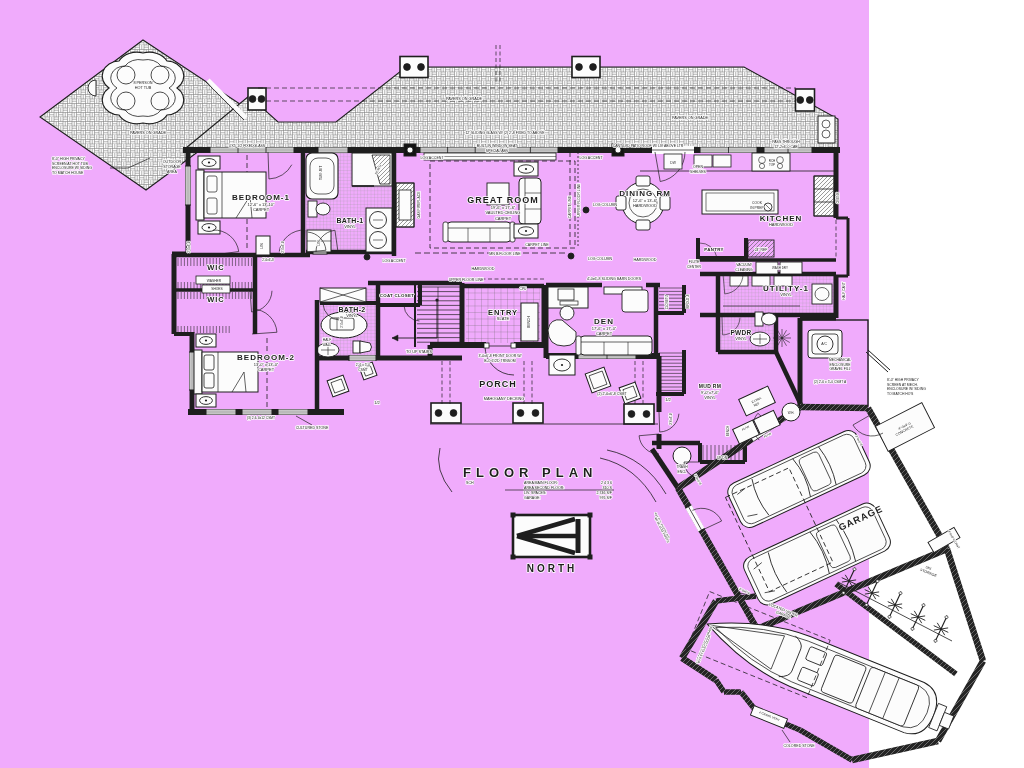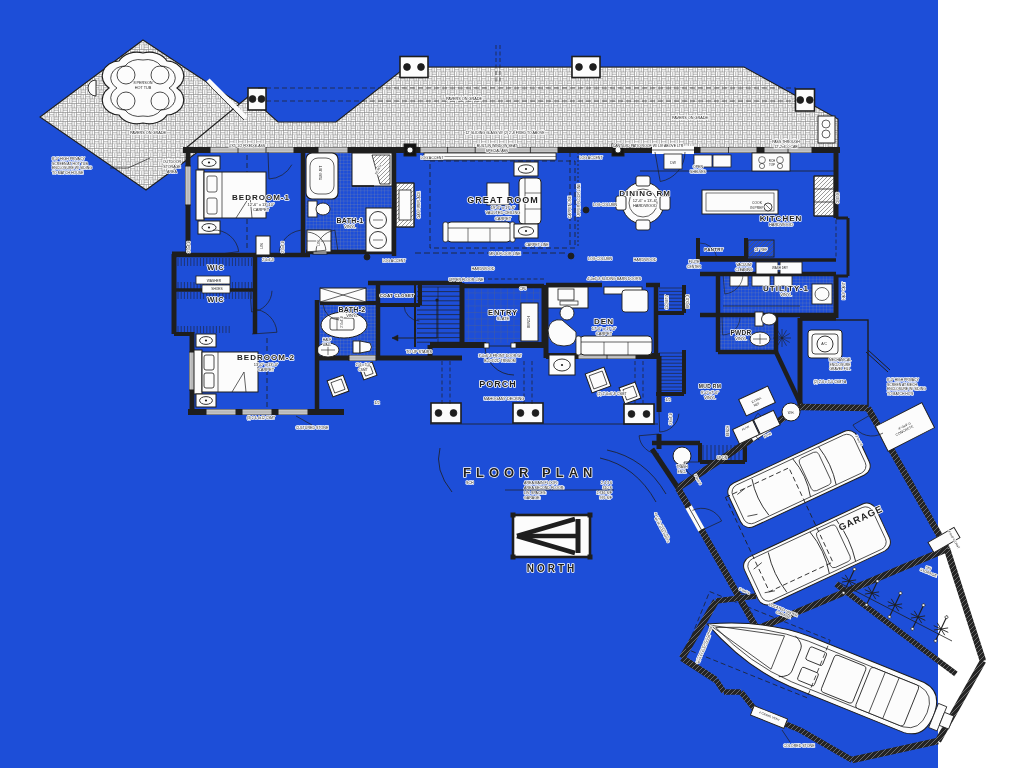--- a/index.html
+++ b/index.html
@@ -1,16 +1,16 @@
 <!DOCTYPE html>
 <html><head>
 <meta charset="utf-8">
 <style>
   html,body{margin:0;padding:0;background:#ffffff;width:1024px;height:768px;overflow:hidden;}
-  .stage{position:relative;width:938px;height:768px;background:#1d4ed8;font-family:"Liberation Sans",sans-serif;}
+  .stage{position:relative;width:869px;height:768px;background:#f0abfc;font-family:"Liberation Sans",sans-serif;}
   svg{display:block;filter:blur(0.28px) contrast(0.98);}
   text{font-family:"Liberation Sans",sans-serif;fill:#1c1c1c;paint-order:stroke;stroke:#ffffff;stroke-width:1.6px;stroke-linejoin:round;}
 </style>
 </head>
 <body>
 
 <div class="stage">
   <svg id="plan" width="1024" height="768" viewBox="0 0 1024 768">
       <defs>
         <pattern id="basket" width="9" height="9" patternUnits="userSpaceOnUse">

